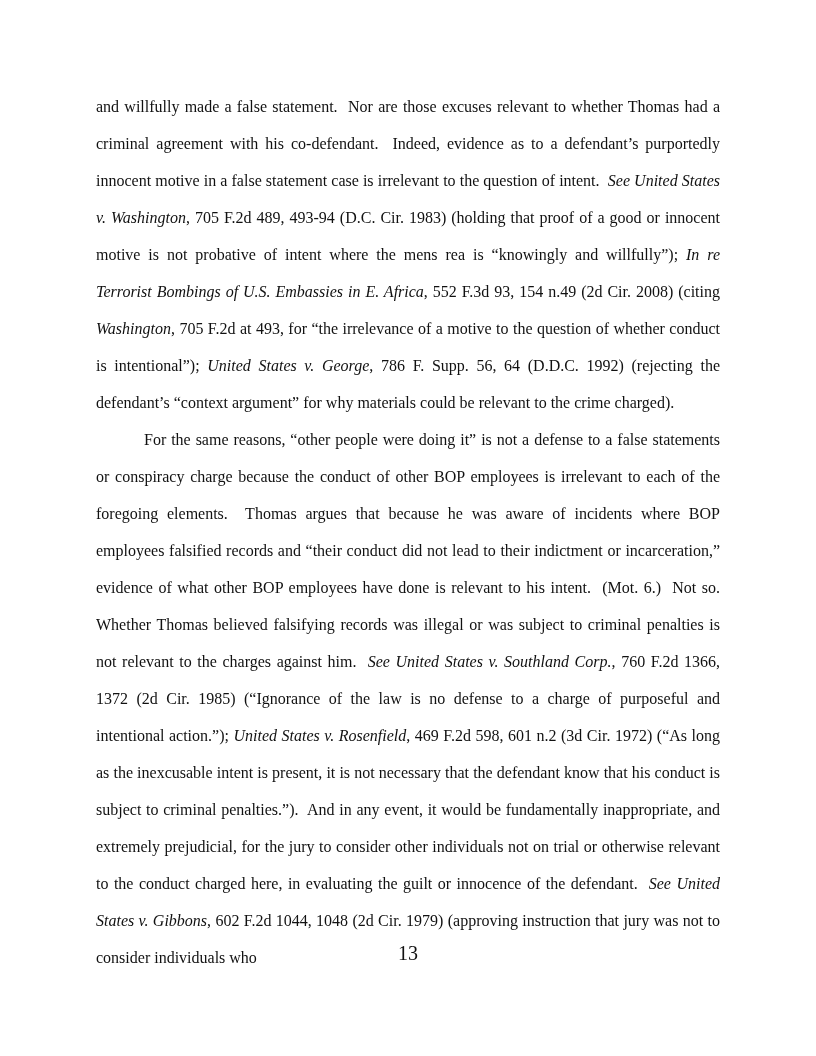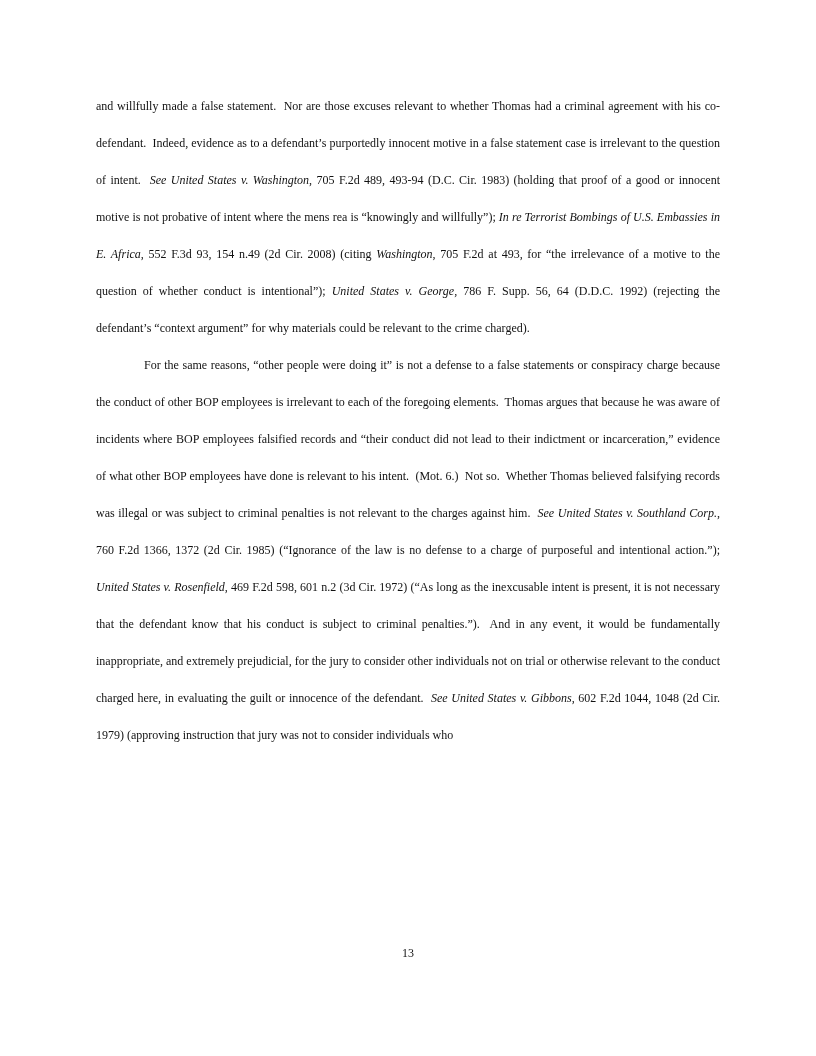--- a/index.html
+++ b/index.html
@@ -13,39 +13,39 @@
     font-family: "Liberation Serif", "DejaVu Serif", serif;
     color: #111111;
   }
   .doc-body {
     position: absolute;
     top: 88px;
     left: 96px;
     width: 624px;
   }
   .doc-body p {
-    font-size: 12px;
+    font-size: 16px;
     line-height: 37px;
     text-align: justify;
     white-space: pre-wrap;
     color: #111111;
   }
   .doc-body p.indent {
     text-indent: 48px;
   }
   .doc-body p span.italic {
     font-style: italic;
   }
   .page-number {
     position: absolute;
     top: 941px;
     left: 0;
     width: 100%;
     text-align: center;
-    font-size: 12px;
+    font-size: 20px;
     line-height: 24px;
     color: #111111;
   }
 </style>
 </head>
 <body>
 
 <div class="page">
   <div class="doc-body">
       <p><span>and willfully made a false statement.  Nor are those excuses relevant to whether Thomas had a criminal agreement with his co-defendant.  Indeed, evidence as to a defendant’s purportedly innocent motive in a false statement case is irrelevant to the question of intent.  </span><span class="italic">See United States v. Washington</span><span>, 705 F.2d 489, 493-94 (D.C. Cir. 1983) (holding that proof of a good or innocent motive is not probative of intent where the mens rea is “knowingly and willfully”); </span><span class="italic">In re Terrorist Bombings of U.S. Embassies in E. Africa</span><span>, 552 F.3d 93, 154 n.49 (2d Cir. 2008) (citing </span><span class="italic">Washington</span><span>, 705 F.2d at 493, for “the irrelevance of a motive to the question of whether conduct is intentional”); </span><span class="italic">United States v. George</span><span>, 786 F. Supp. 56, 64 (D.D.C. 1992) (rejecting the defendant’s “context argument” for why materials could be relevant to the crime charged).</span></p>

